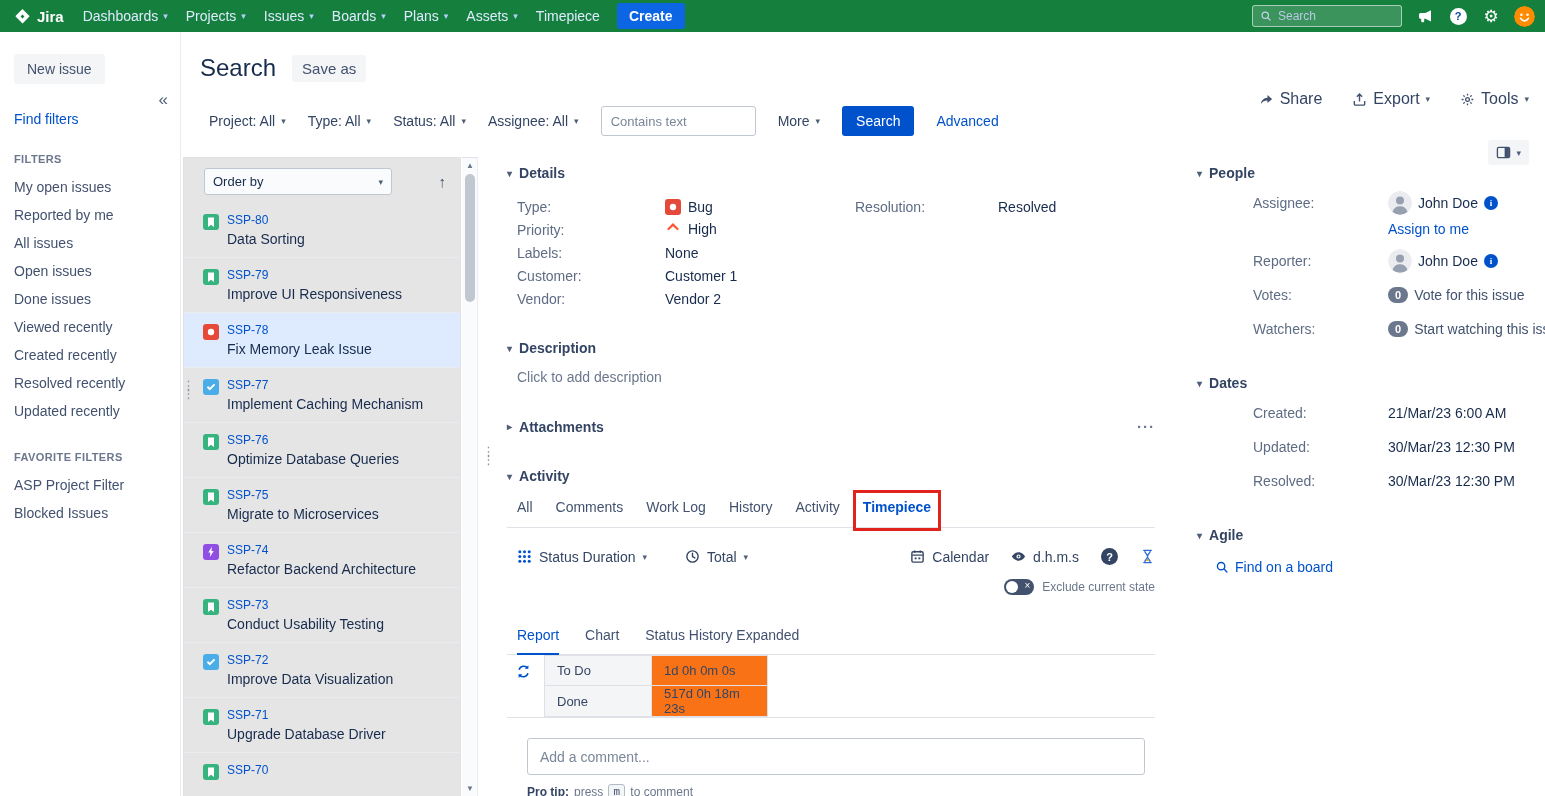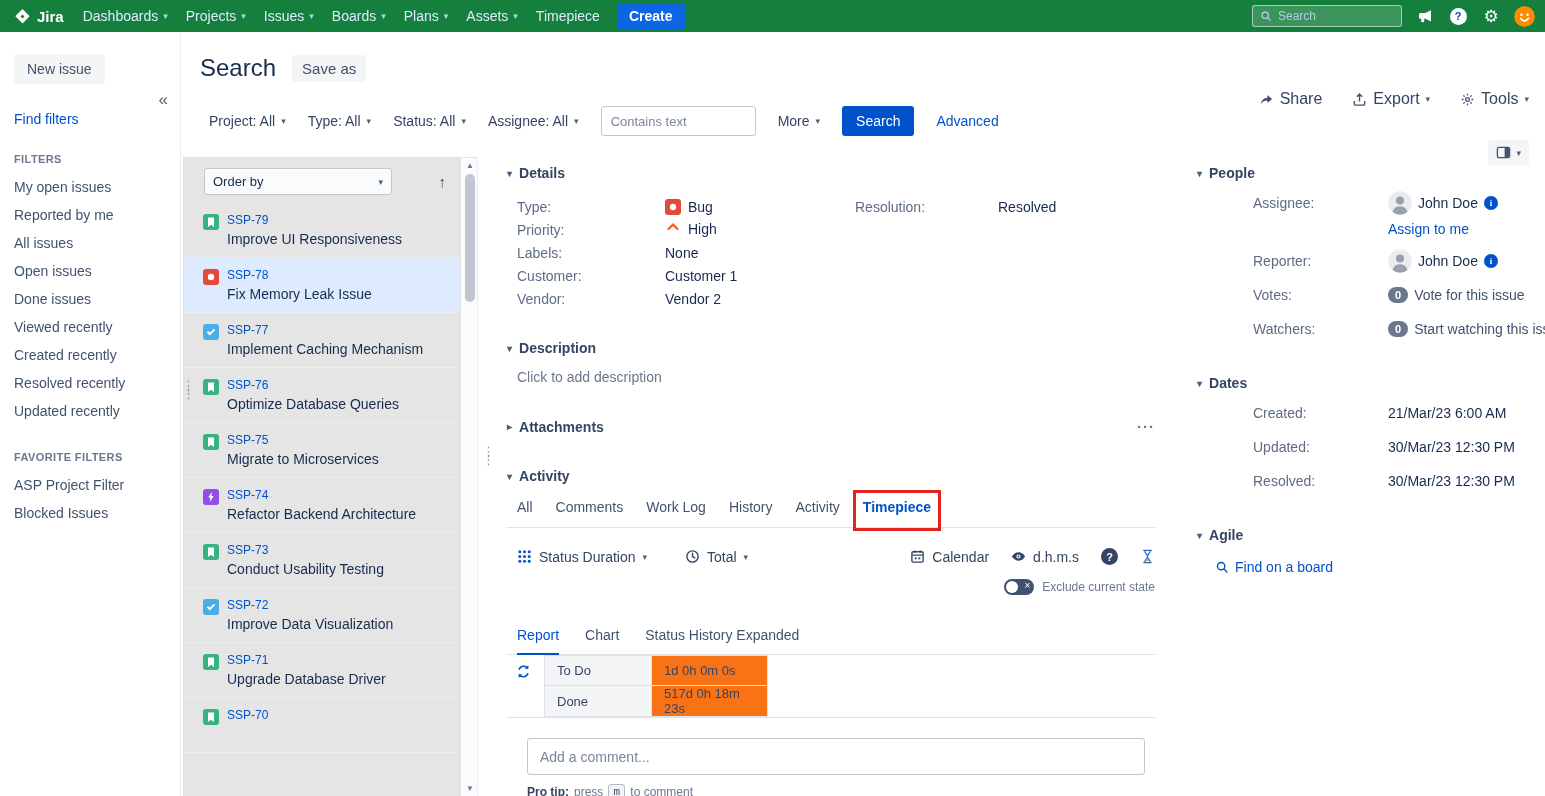--- a/index.html
+++ b/index.html
@@ -315,20 +315,31 @@
       <span class="sort-arrow"></span>
     </div>
 
     <div class="issue-row">
       <span class="ticon story">
           <svg viewBox="0 0 16 16">
             <path fill="#fff" d="M5 3.5h6V13L8 10.7 5 13z"></path>
           </svg>
         </span>
       <div>
+          <div class="issue-key">SSP-80</div>
+          <div class="issue-summary">Data Sorting</div>
+        </div>
+    </div>
+    <div class="issue-row">
+      <span class="ticon story">
+          <svg viewBox="0 0 16 16">
+            <path fill="#fff" d="M5 3.5h6V13L8 10.7 5 13z"></path>
+          </svg>
+        </span>
+      <div>
           <div class="issue-key">SSP-79</div>
           <div class="issue-summary">Improve UI Responsiveness</div>
         </div>
     </div>
     <div class="issue-row selected">
       <span class="ticon bug">
           <svg viewBox="0 0 16 16">
             <circle cx="8" cy="8" r="3.2" fill="#fff"></circle>
           </svg>
         </span>

